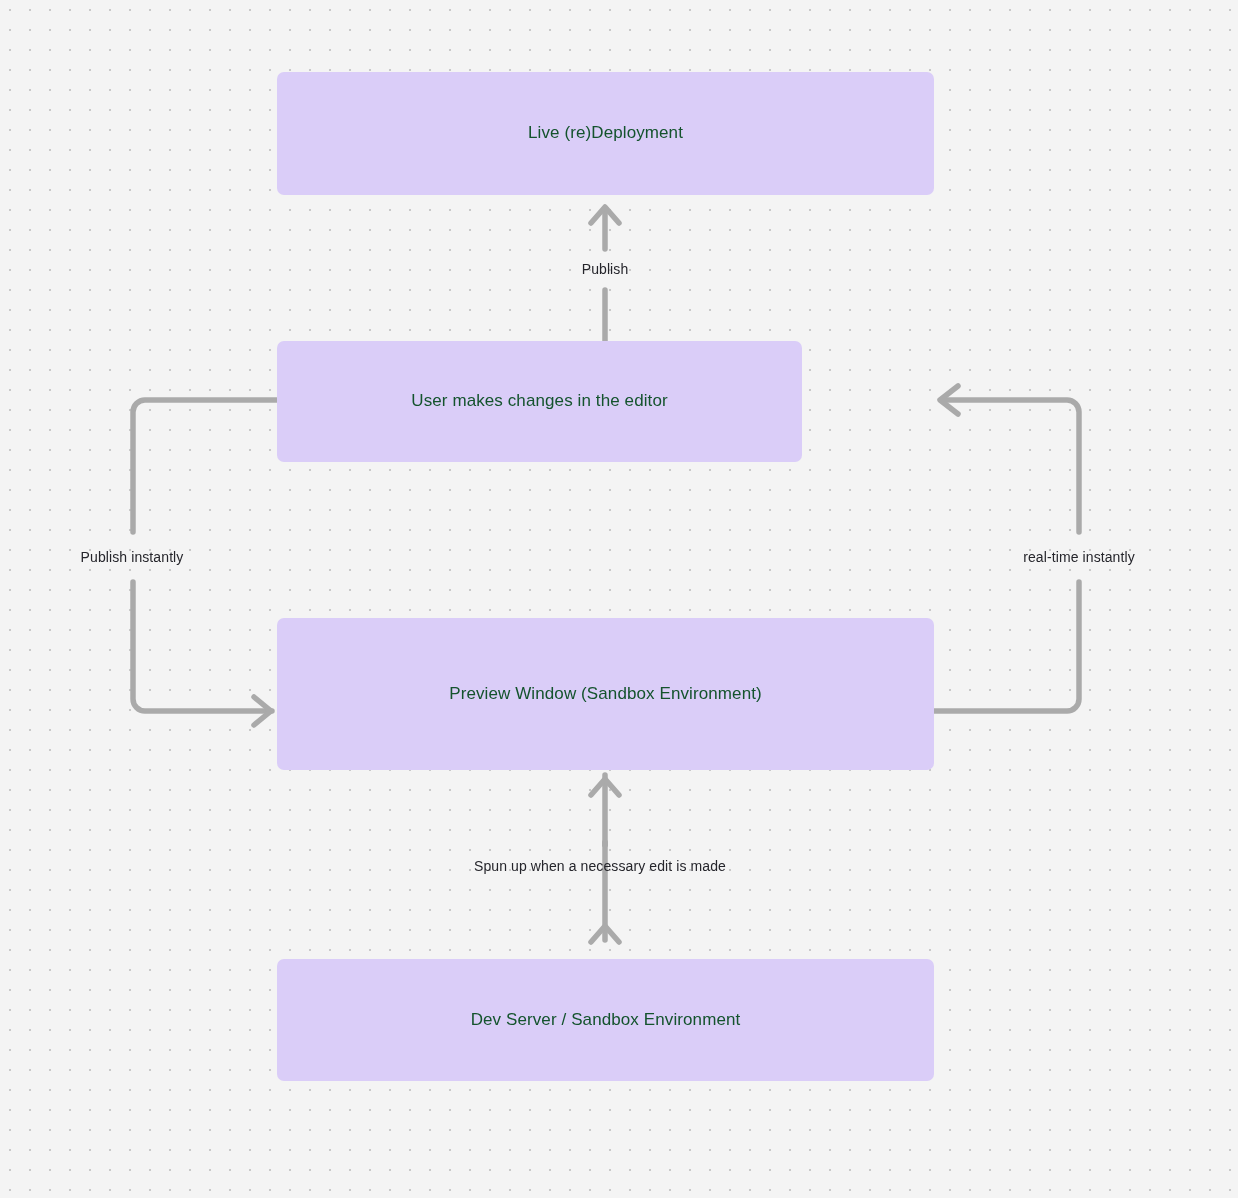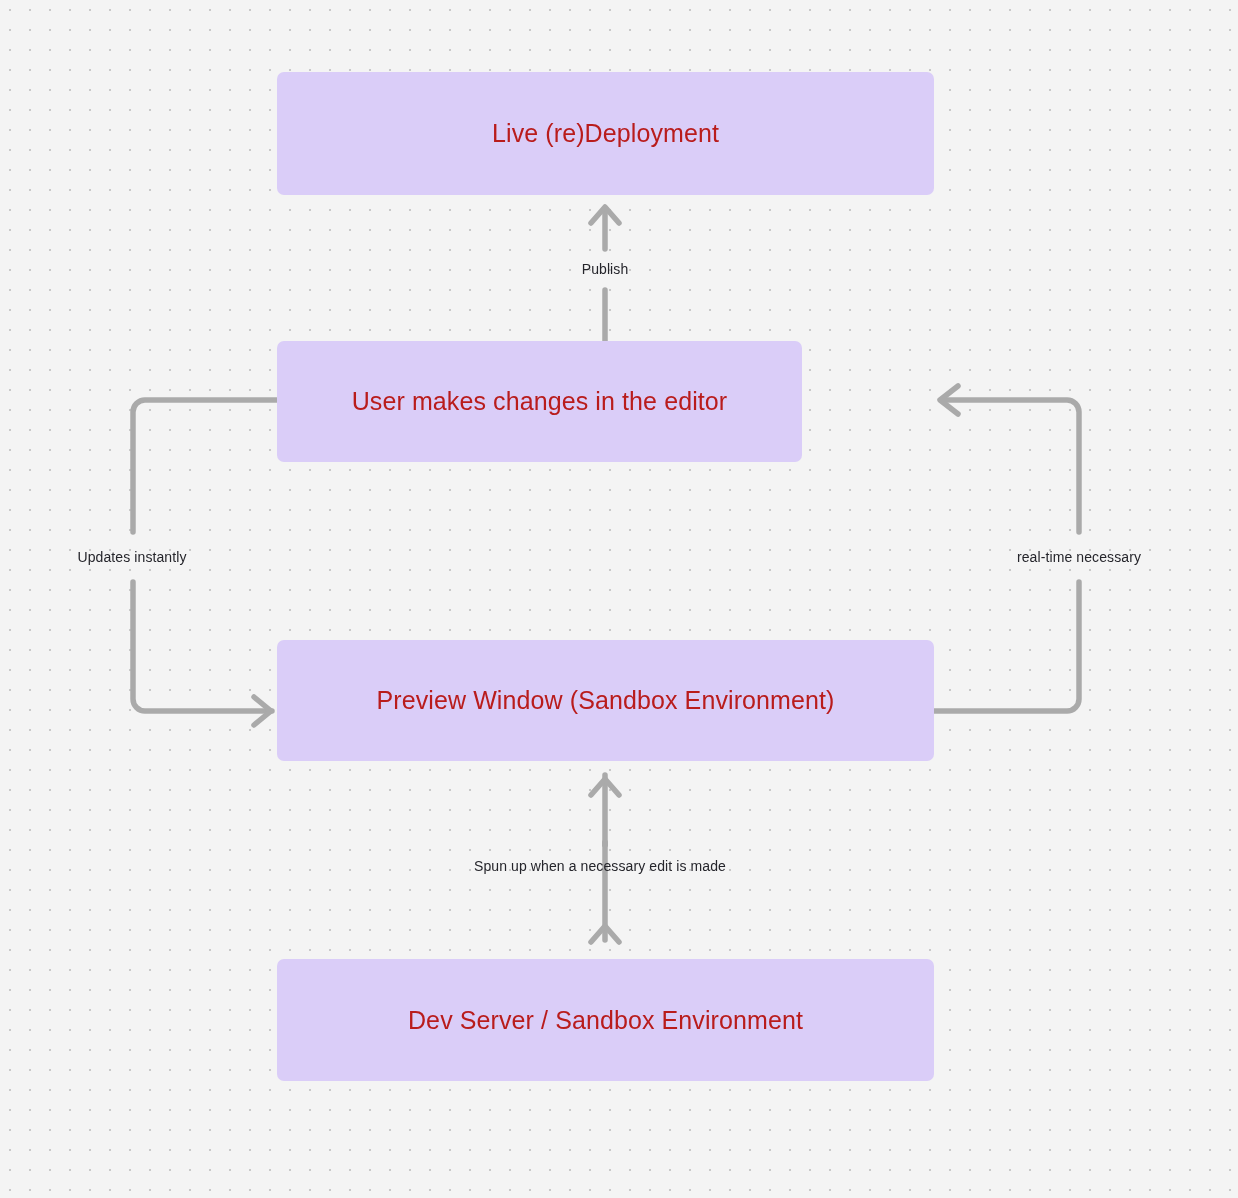--- a/index.html
+++ b/index.html
@@ -22,24 +22,24 @@
     position: absolute;
     box-sizing: border-box;
     display: flex;
     align-items: center;
     justify-content: center;
     border-radius: 7px;
     text-align: center;
     user-select: none;
   }
   .node .node-label {
-    font-size: 25px;
+    font-size: 17px;
     line-height: 1.3;
     letter-spacing: 0.1px;
-    color: #b91c1c;
+    color: #14532d;
     padding: 0 14px;
   }
   #edge-layer {
     position: absolute;
     left: 0;
     top: 0;
     width: 1238px;
     height: 1198px;
     pointer-events: none;
   }
@@ -91,29 +91,29 @@
   </svg>
 
   <div class="node" style="left:277px; top:72px; width:657px; height:123px; background:#dacdf8;">
     <span class="node-label">Live (re)Deployment</span>
   </div>
 
   <div class="node" style="left:277px; top:341px; width:525px; height:121px; background:#dacdf8;">
     <span class="node-label">User makes changes in the editor</span>
   </div>
 
-  <div class="node" style="left:277px; top:640px; width:657px; height:121px; background:#dacdf8;">
+  <div class="node" style="left:277px; top:618px; width:657px; height:152px; background:#dacdf8;">
     <span class="node-label">Preview Window (Sandbox Environment)</span>
   </div>
 
   <div class="node" style="left:277px; top:959px; width:657px; height:122px; background:#dacdf8;">
     <span class="node-label">Dev Server / Sandbox Environment</span>
   </div>
 
   <div class="edge-label" style="left:605px; top:269px;">Publish</div>
 
-  <div class="edge-label" style="left:132px; top:557px;">Updates instantly</div>
+  <div class="edge-label" style="left:132px; top:557px;">Publish instantly</div>
 
-  <div class="edge-label" style="left:1079px; top:557px;">real-time necessary</div>
+  <div class="edge-label" style="left:1079px; top:557px;">real-time instantly</div>
 
   <div class="edge-label" style="left:600px; top:866px;">Spun up when a necessary edit is made</div>
 
 </div>
 
 </body></html>

